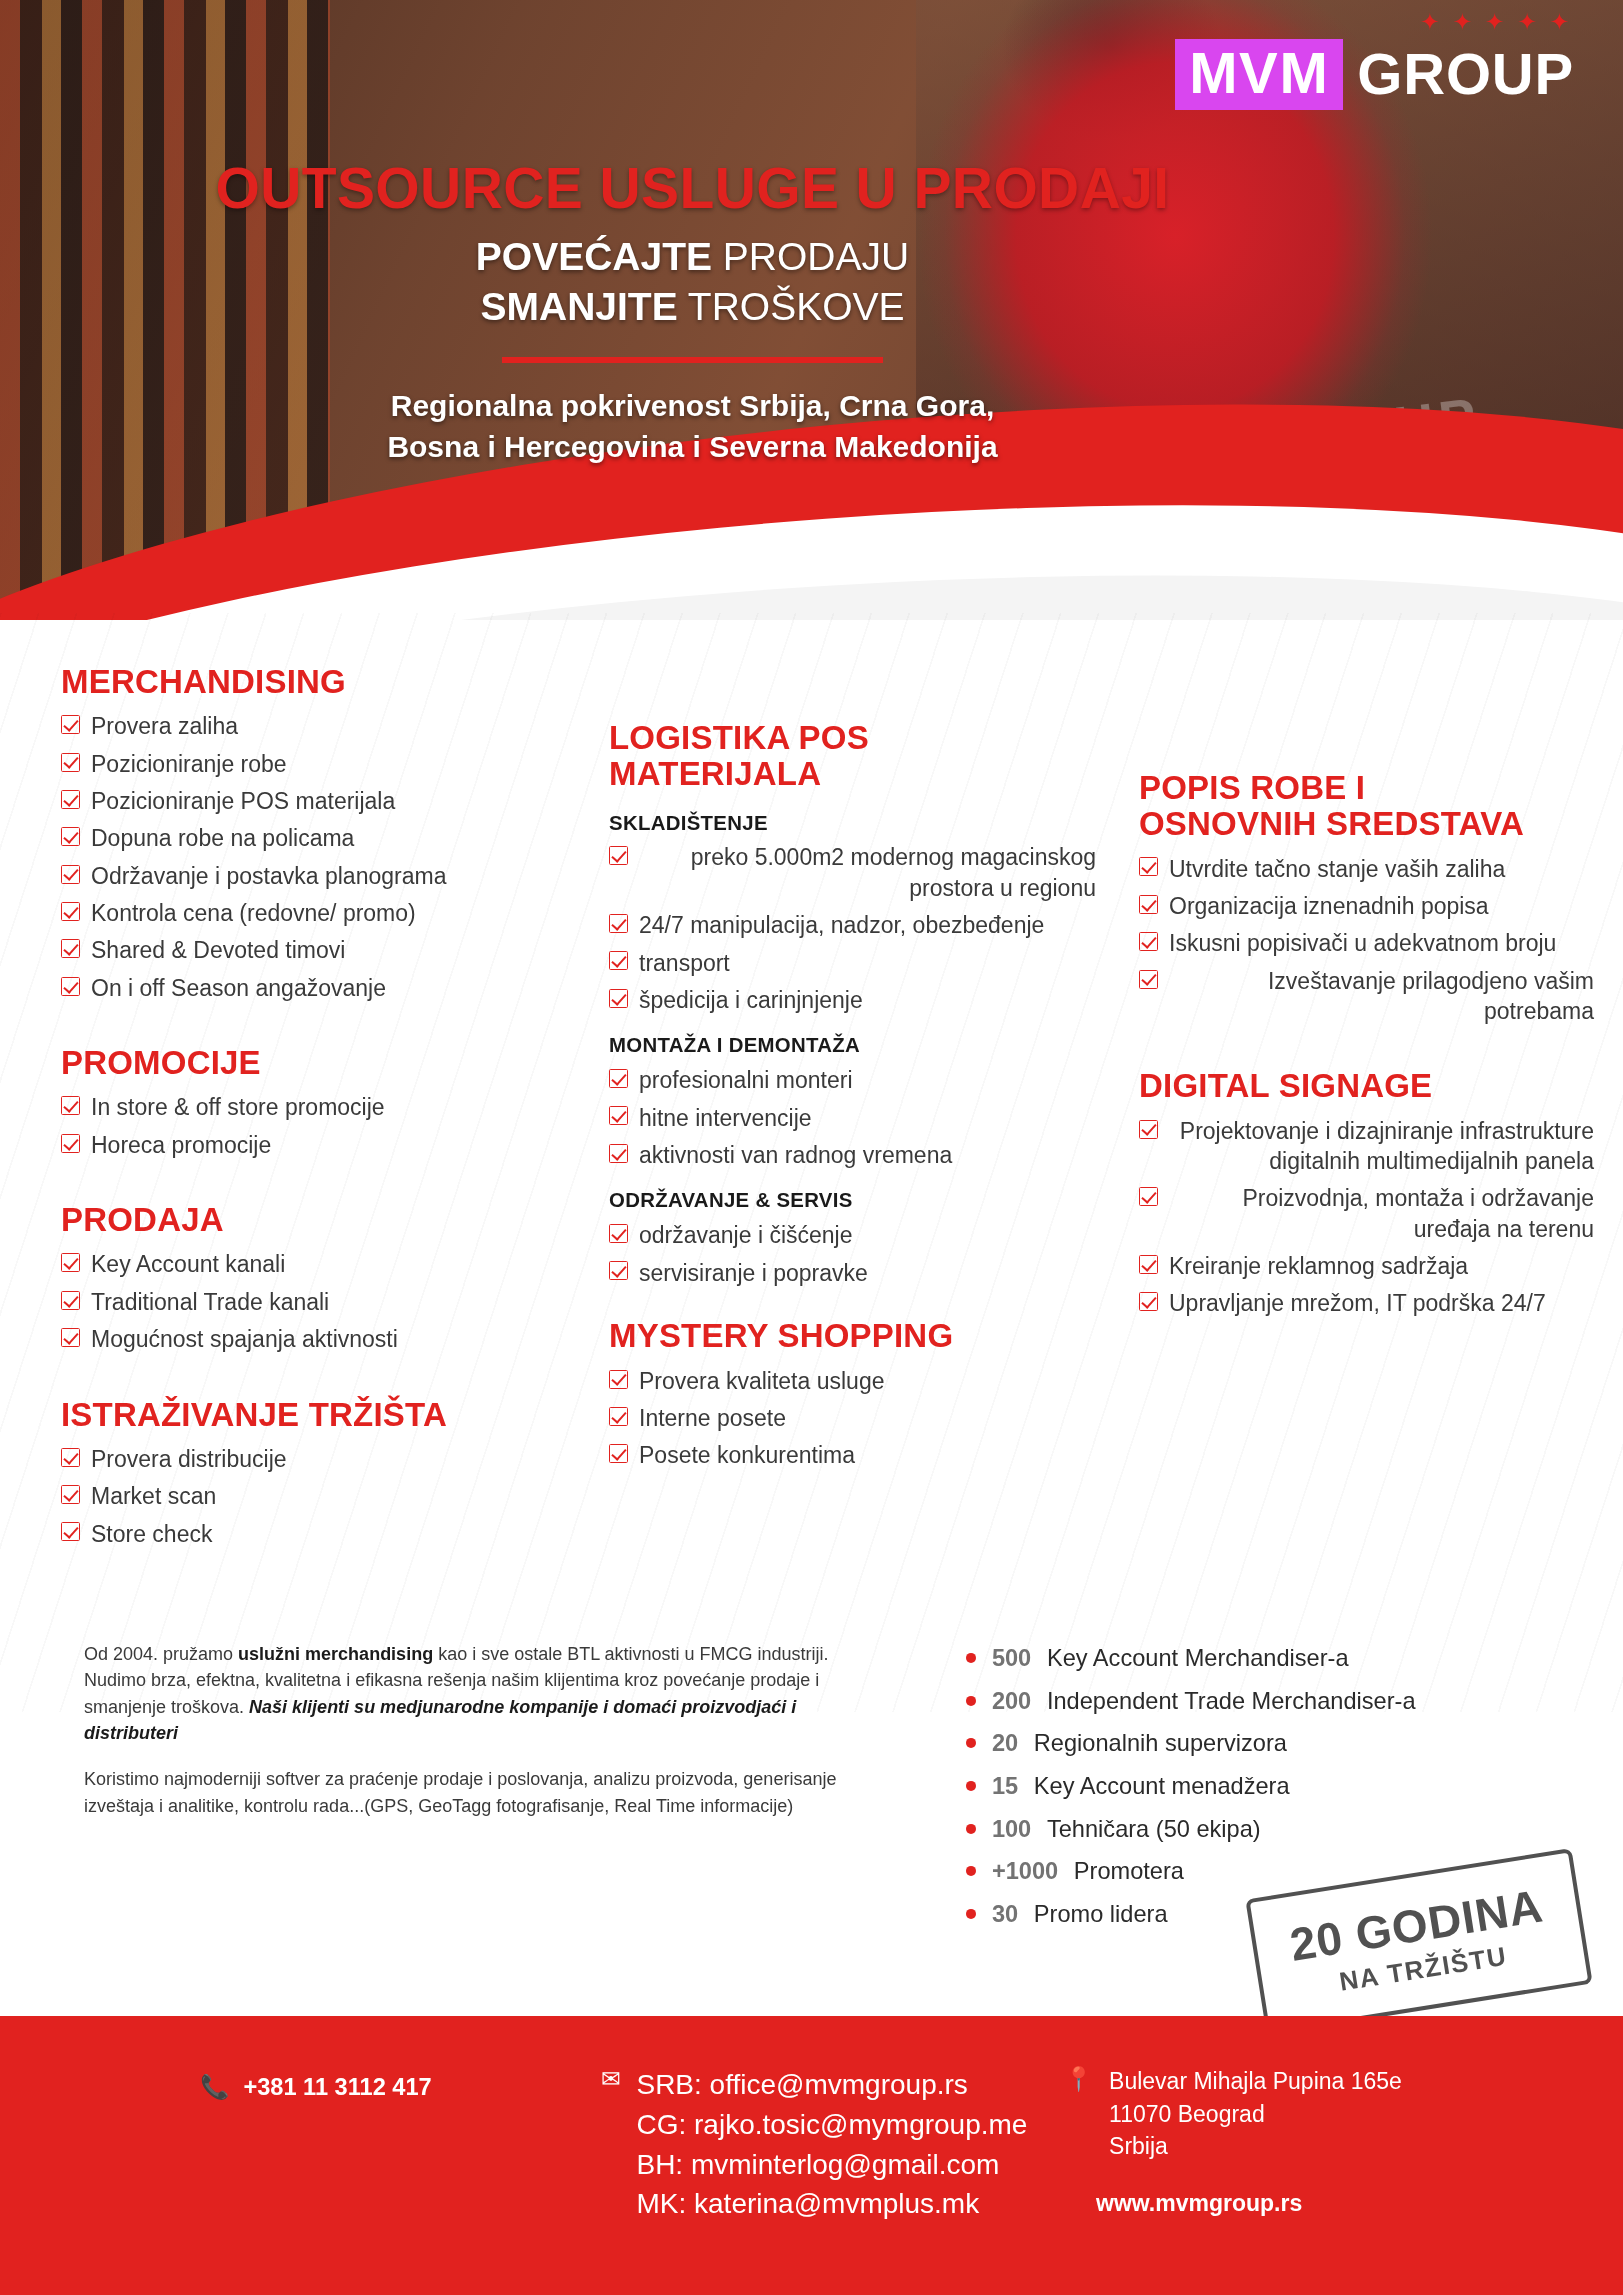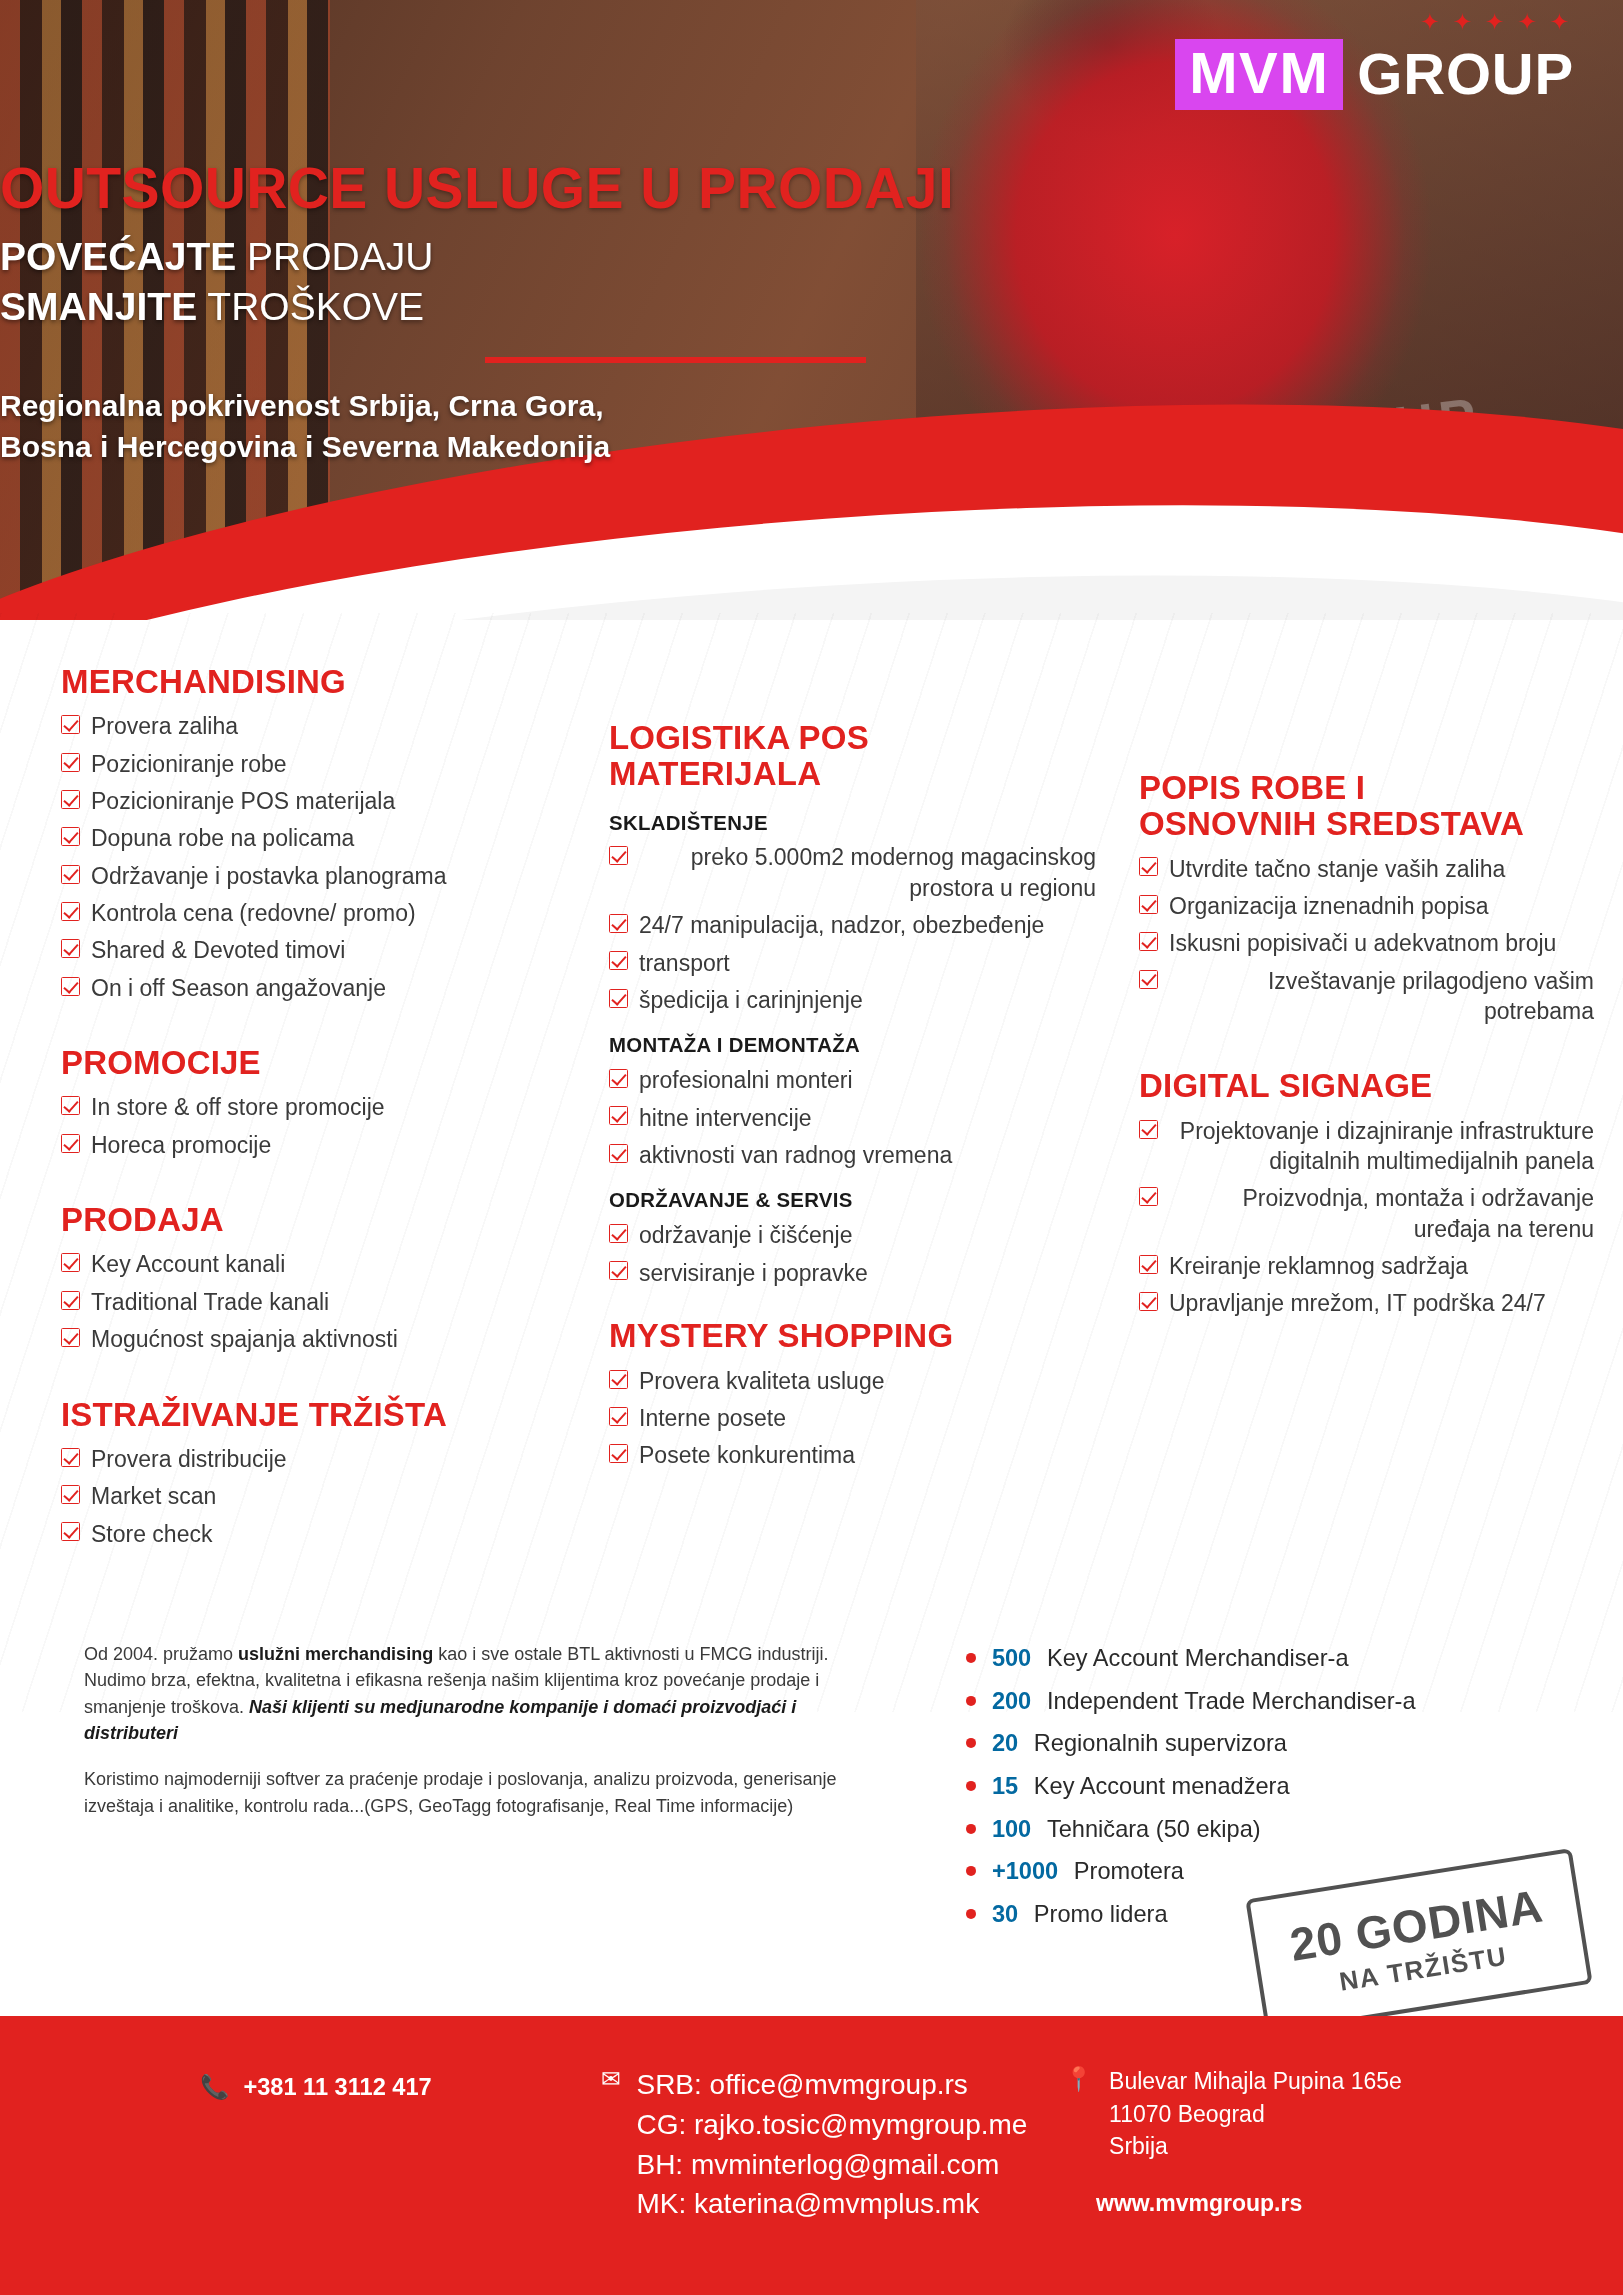--- a/index.html
+++ b/index.html
@@ -136,23 +136,23 @@
     right: 4.7px; top: -28px;
     display: flex; gap: 12.6px;
   }
   .logo-stars span {
     color: #e1221f; font-size: 23.6px; line-height: 1;
   }
 
   
   .hero-text {
     position: absolute;
-    left: 0; top: 155px;
+    left: 17px; top: 155px;
     width: 1351px;
-    text-align: left;
+    text-align: center;
     z-index: 15;
   }
   .hero-h1 {
     color: #e1221f;
     font-size: 57px;
     font-weight: bold;
     letter-spacing: 0.4px;
     text-shadow: 0 1.6px 4.7px rgba(0,0,0,0.35);
   }
   .hero-h2 {
@@ -271,21 +271,21 @@
     color: #2a2a2a;
     margin-bottom: 15.7px;
   }
   .dot {
     width: 10.2px; height: 10.2px;
     border-radius: 50%;
     background: #e1221f;
     flex: 0 0 auto;
     transform: translateY(-3.1px);
   }
-  .stats b { font-weight: bold; color: #0369a1; }
+  .stats b { font-weight: bold; color: #737373; }
 
   
   .stamp {
     position: absolute;
     right: 39px; top: 1873px;
     width: 330px; height: 137px;
     border: 4.7px solid #2b2b2b;
     border-radius: 7.9px;
     transform: rotate(-9deg);
     opacity: 0.82;

